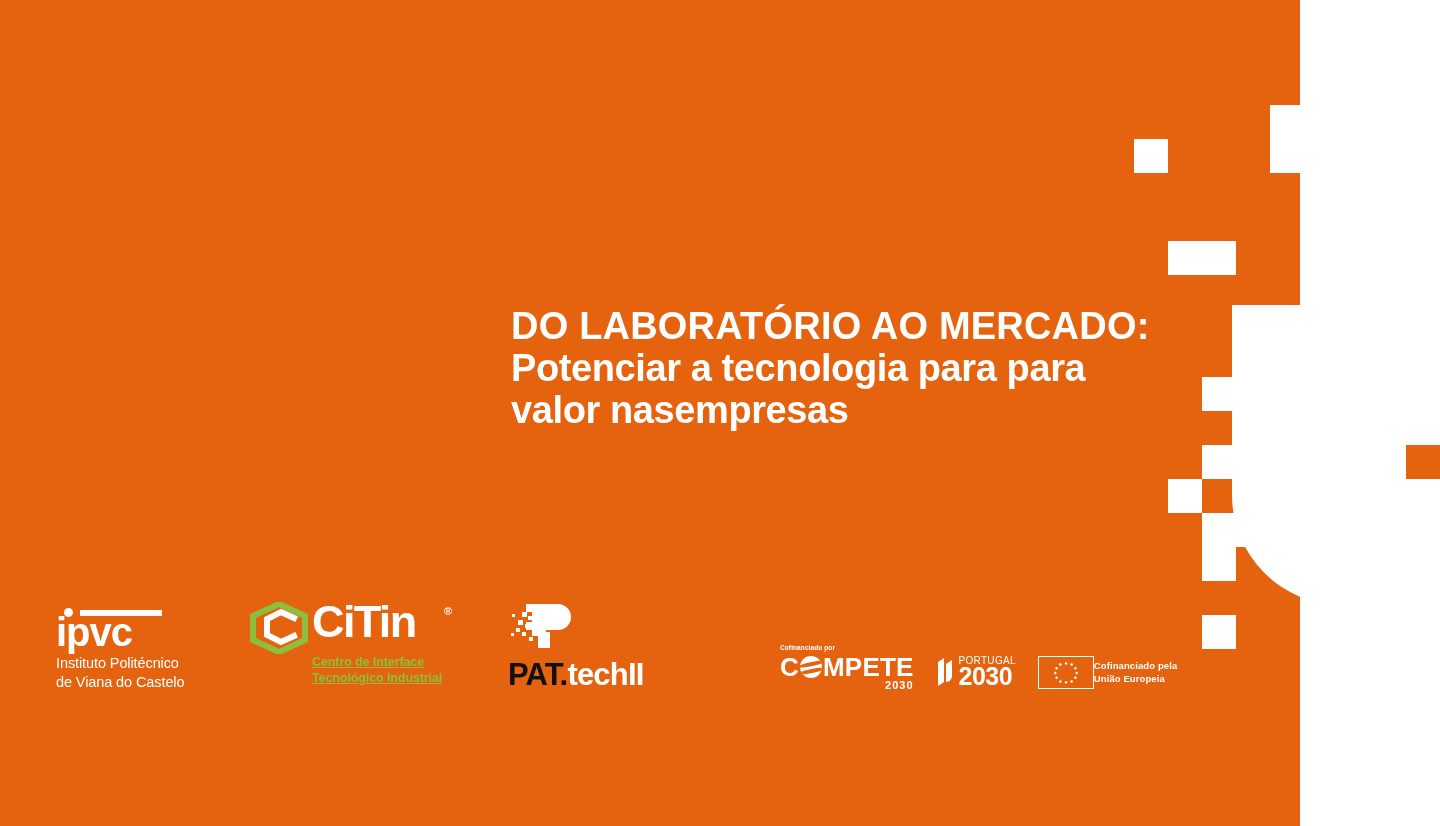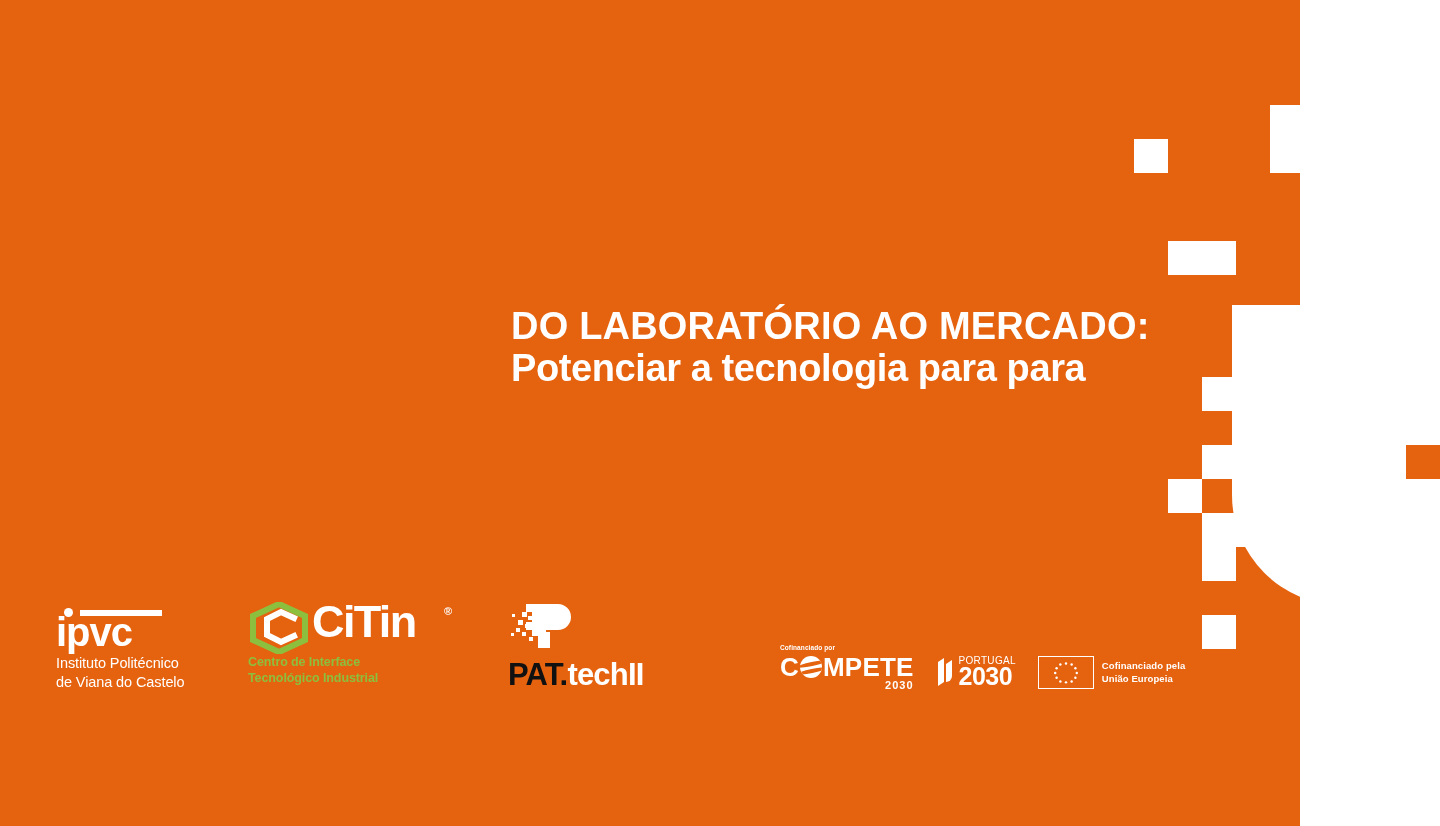--- a/index.html
+++ b/index.html
@@ -107,23 +107,23 @@
   #citin-word {
     position:absolute; left:64px; top:-1px;
     font-size:45px; font-weight:700; color:#fff;
     letter-spacing:-1.6px; line-height:1;
   }
   #citin-reg {
     position:absolute; left:196px; top:5px;
     font-size:11px; color:#fff; font-weight:700;
   }
   #citin-sub {
-    margin-top:-2px; 
+    margin-top:-2px; margin-left:64px;
     font-size:12.5px; font-weight:700; color:#8DBF3F;
-    line-height:1.3; letter-spacing:-0.1px;
+    line-height:1.3; letter-spacing:-0.1px;text-decoration:underline;
   }
 
   
   #logo-pat { left:508px; top:10px; width:185px; }
   #pat-mark { position:relative; height:50px; width:80px; }
   #pat-word {
     margin-top:3px;
     font-size:31px; font-weight:700; color:#111111;
     letter-spacing:-0.8px; line-height:1;
   }
@@ -157,21 +157,21 @@
     text-align:right; font-size:11px; font-weight:700;
     color:#fff; letter-spacing:1px; margin-top:-1px;
   }
 
   #pt2030 { display:flex; align-items:flex-start; gap:3px; }
   #pt-flag { width:20px; height:32px; position:relative; }
   #pt-text { line-height:1; }
   #pt-label { font-size:10px; font-weight:400; color:#fff; letter-spacing:0.3px; }
   #pt-year { font-size:25px; font-weight:700; color:#fff; letter-spacing:-0.5px; margin-top:-2px; }
 
-  #eu { display:flex; align-items:center; gap:8px; }
+  #eu { display:flex; align-items:center; }
   #eu-flag {
     width:56px; height:33px;
     border:1.5px solid #fff; position:relative;
   }
   #eu-text {
     font-size:9.5px; font-weight:700; color:#fff;
     line-height:1.35; letter-spacing:0.1px;
   }
 </style>
 </head>
@@ -201,20 +201,21 @@
       <div class="cell" style="left: 102px; top: 547px; width: 34px; height: 34px;"></div>
       <div class="cell" style="left: 238px; top: 513px; width: 34px; height: 34px;"></div>
       <div class="cell" style="left: 238px; top: 581px; width: 34px; height: 34px;"></div>
       <div class="cell" style="left: 102px; top: 615px; width: 34px; height: 34px;"></div>
       <div class="cell orange" style="left: 306px; top: 445px; width: 34px; height: 34px;"></div>
     </div>
 
   <div id="headline">
     <div class="line eyebrow">DO LABORATÓRIO AO MERCADO:</div>
     <div class="line sub1">Potenciar a tecnologia para para</div>
+    <div class="line sub2">valor nasempresas</div>
   </div>
 
   <div id="logos">
 
     <div class="logo" id="logo-ipvc">
       <div id="ipvc-mark">
         <div id="ipvc-dot"></div>
         <div id="ipvc-bar"></div>
         <div id="ipvc-word">ipvc</div>
       </div>

